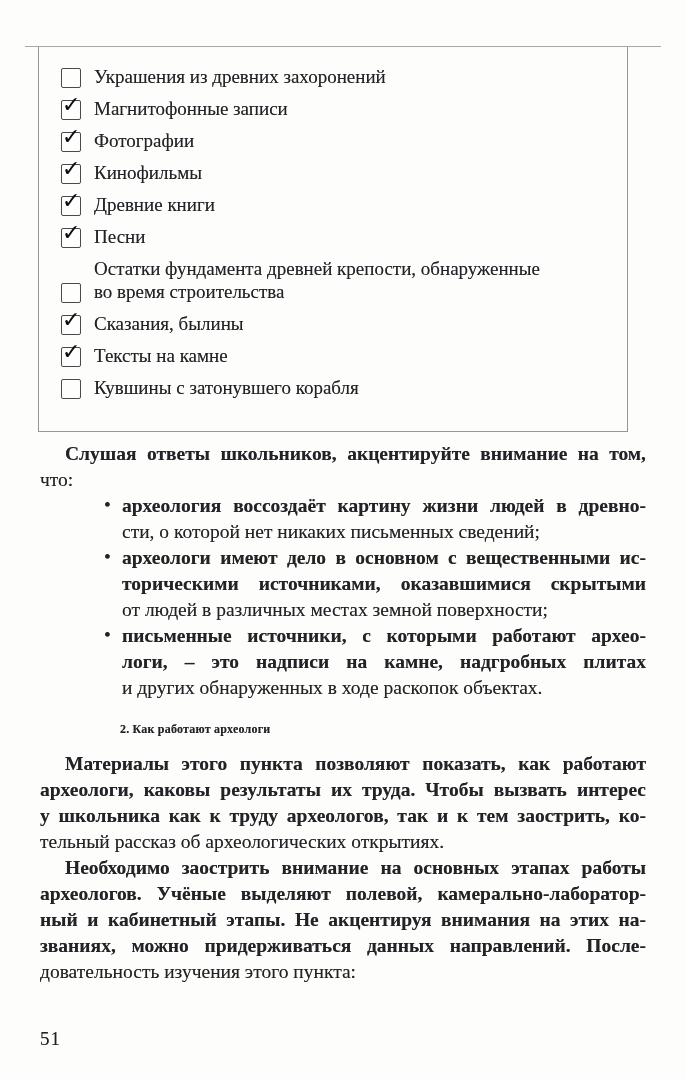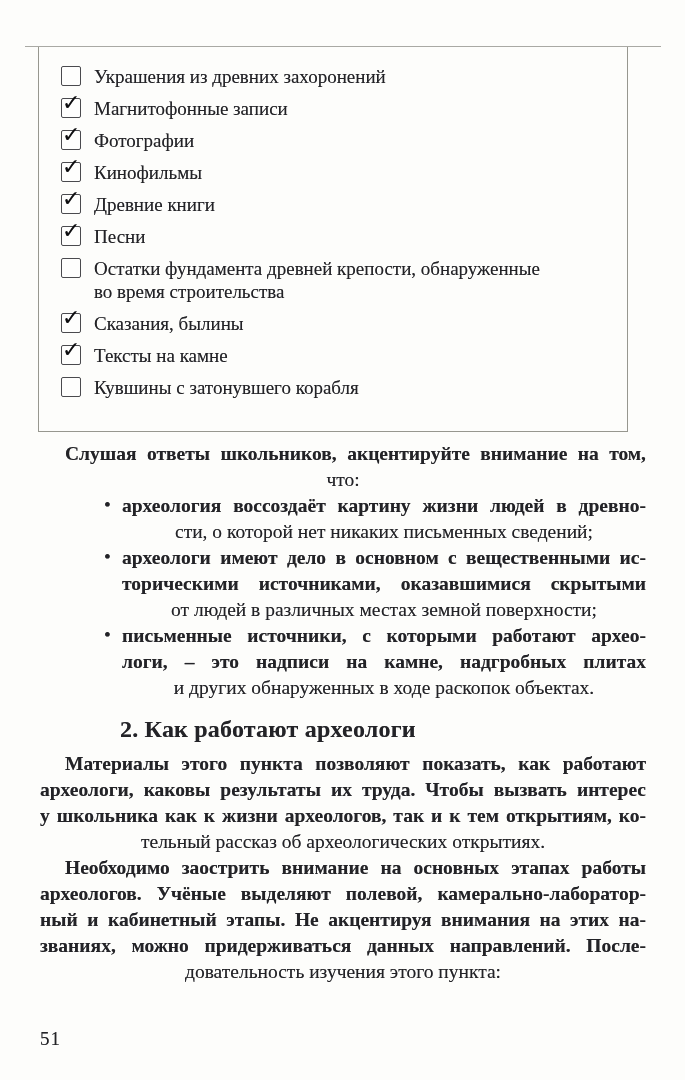--- a/index.html
+++ b/index.html
@@ -11,39 +11,39 @@
     text-shadow:0 0 .5px rgba(25,25,30,.45);
   }
   
   .scan-line { position:absolute; left:25px; top:46px; width:636px; height:1px; background:#a9a9a4; }
   
   .panel {
     position:absolute; left:38px; top:47px; width:590px; height:385px;
     box-sizing:border-box; border:1px solid #97978f; border-top:none;
     padding:18px 14px 0 22px; background:transparent;
   }
-  .check-item { display:flex; align-items:flex-start; margin-bottom:9px; font-size:19px; line-height:23px; }
+  .check-item { display:flex; align-items:flex-end; margin-bottom:9px; font-size:19px; line-height:23px; }
   .checkbox {
     flex:0 0 auto; width:18px; height:18px; margin:1px 13px 0 0;
     border:1.6px solid #4a4a4e; border-radius:2px; position:relative; background:rgba(255,255,255,.6);
   }
   .mark {
     position:absolute; left:0px; top:-7px; font-size:22px; font-weight:bold; color:#0e0e10;
     font-family:"DejaVu Sans",sans-serif; line-height:1;
   }
   .check-label { flex:1 1 auto; }
   .cl-line { display:block; }
   
   .body-text { position:absolute; left:40px; top:441px; width:606px; font-size:19.5px; line-height:26px; }
   .jline { text-align:justify; text-align-last:justify;font-weight:bold; }
-  .lline { text-align:center; }
+  .lline { text-align:left; }
   .indent { text-indent:25px; }
   .bullet { position:relative; padding-left:82px; }
   .bullet .dot { position:absolute; left:64px; top:-1px; }
-  .heading { font-size:24px; font-weight:bold; margin:15px 0 9px 80px; line-height:26px; letter-spacing:.2px; }
+  .heading { font-size:12px; font-weight:bold; margin:15px 0 9px 80px; line-height:26px; letter-spacing:.2px; }
   .page-number { position:absolute; top:1028px; left:40px; width:606px; text-align:left; font-size:19px; letter-spacing:1px; }
 </style>
 </head>
 <body>
 
 <div class="page">
   <div class="scan-line"></div>
 
   <div class="panel">
 
@@ -160,21 +160,21 @@
       <div class="jline">письменные источники, с которыми работают архео-</div>
       <div class="jline">логи, – это надписи на камне, надгробных плитах</div>
       <div class="lline">и других обнаруженных в ходе раскопок объектах.</div>
     </div>
 
     <h2 class="heading">2. Как работают археологи</h2>
 
     <div class="para">
       <div class="jline indent">Материалы этого пункта позволяют показать, как работают</div>
       <div class="jline">археологи, каковы результаты их труда. Чтобы вызвать интерес</div>
-      <div class="jline">у школьника как к жизни археологов, так и к тем открытиям, ко-</div>
+      <div class="jline">у школьника как к труду археологов, так и к тем заострить, ко-</div>
       <div class="lline">тельный рассказ об археологических открытиях.</div>
     </div>
 
     <div class="para">
       <div class="jline indent">Необходимо заострить внимание на основных этапах работы</div>
       <div class="jline">археологов. Учёные выделяют полевой, камерально-лаборатор-</div>
       <div class="jline">ный и кабинетный этапы. Не акцентируя внимания на этих на-</div>
       <div class="jline">званиях, можно придерживаться данных направлений. После-</div>
       <div class="lline">довательность изучения этого пункта:</div>
     </div>

